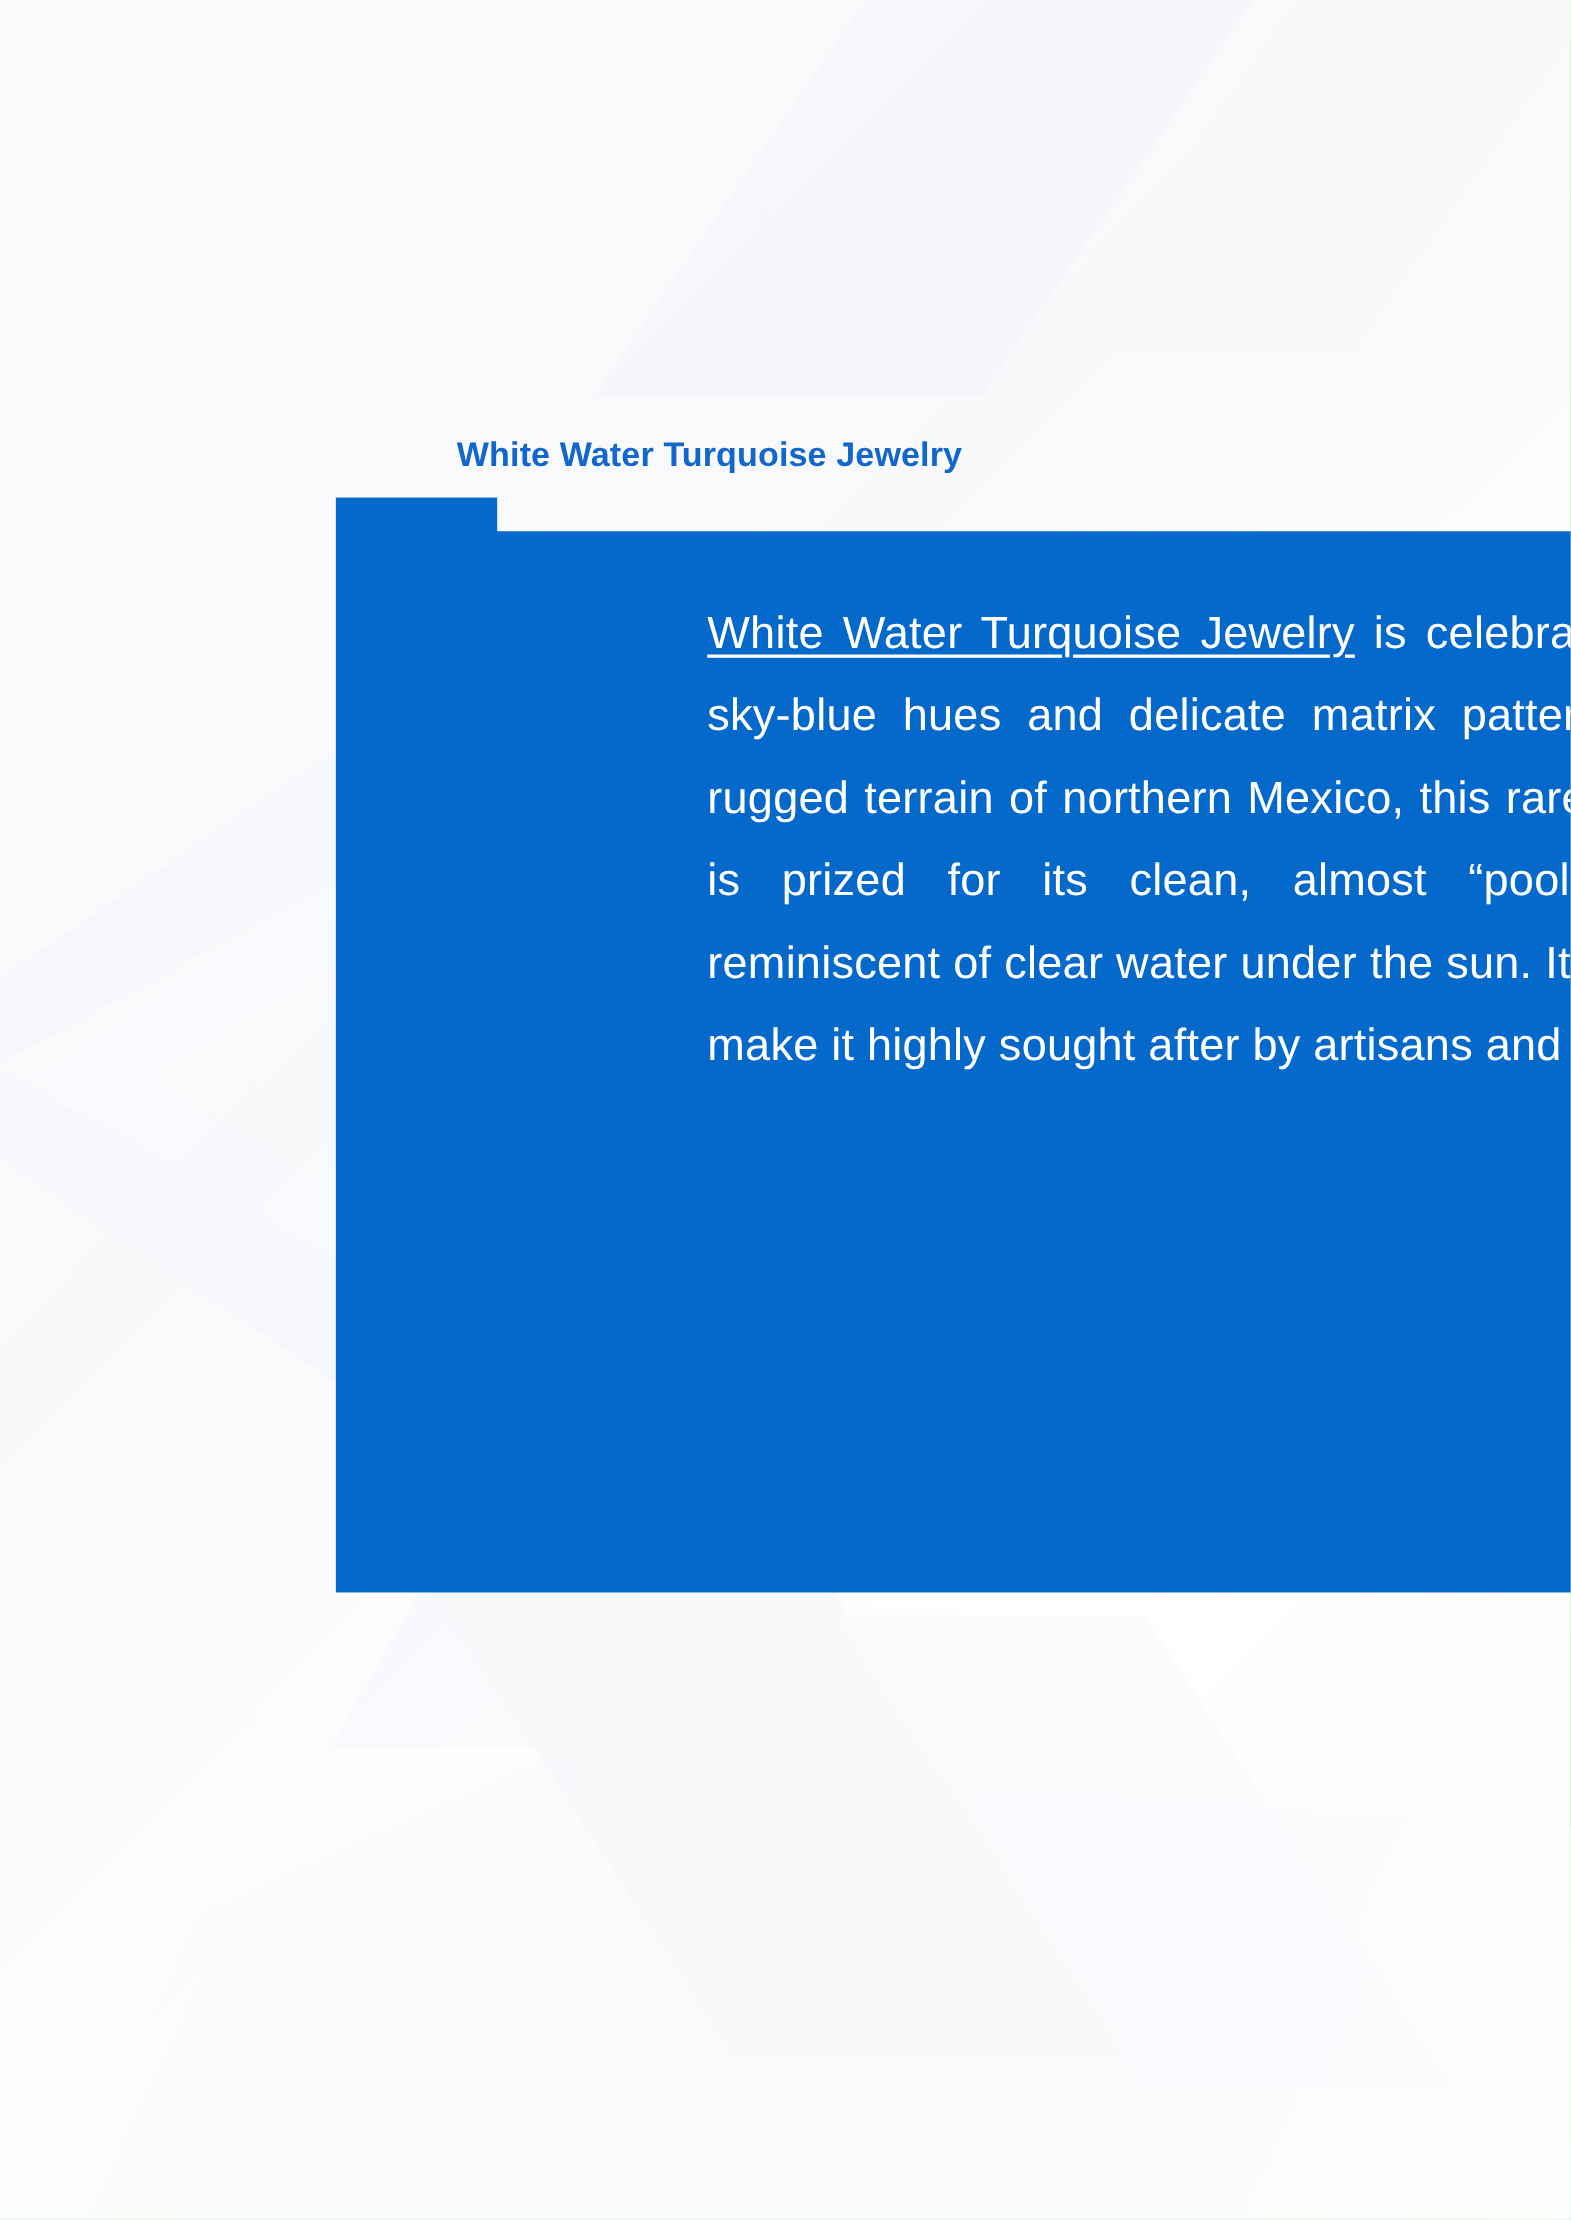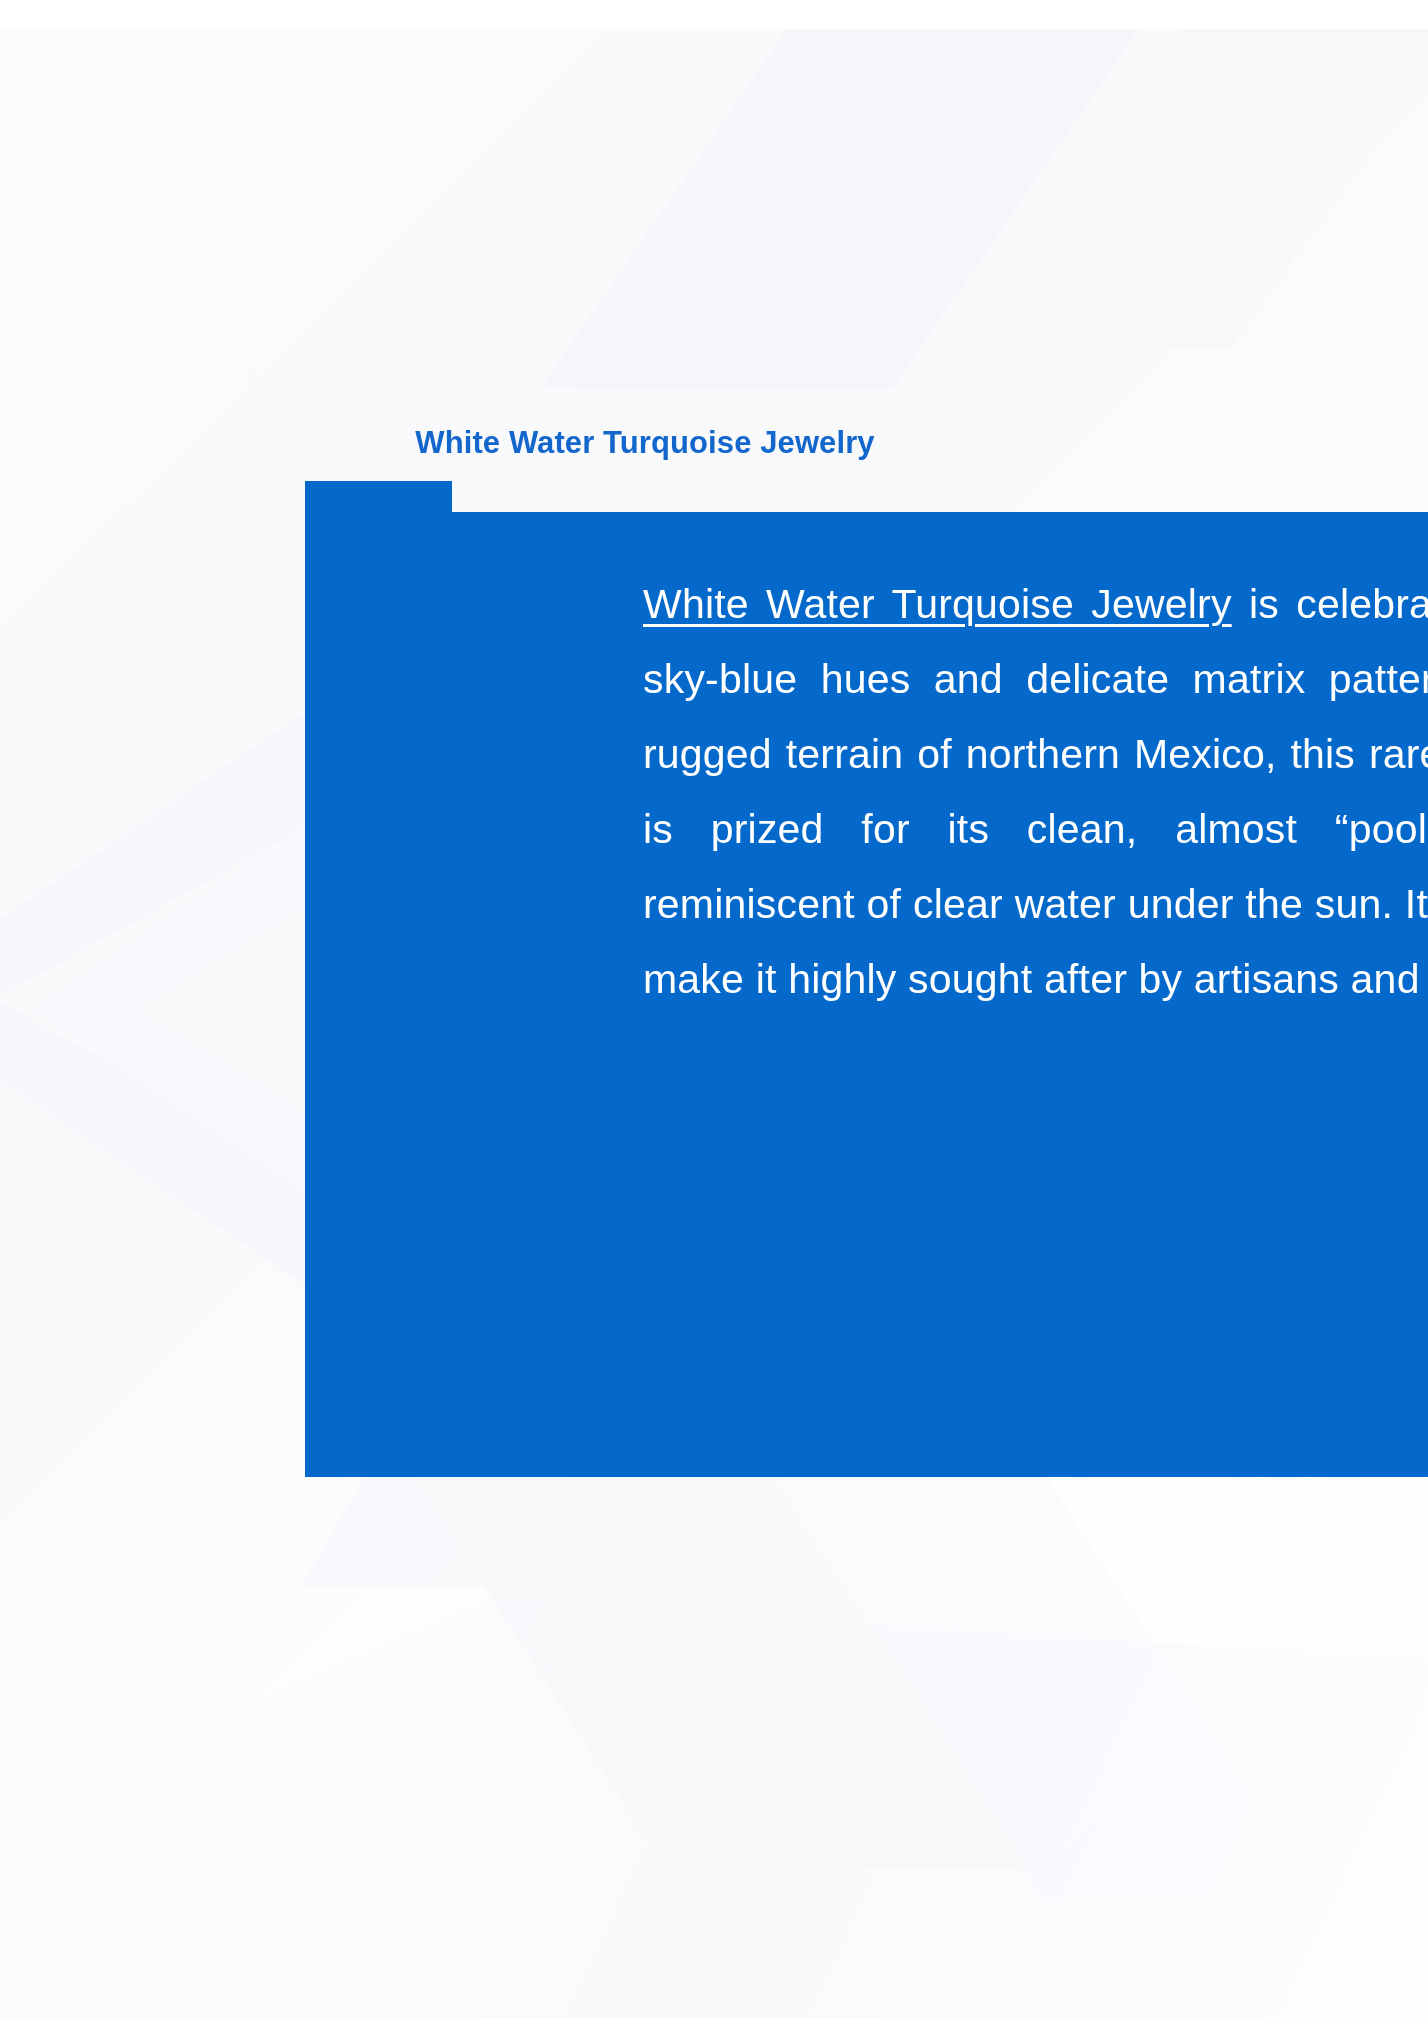--- a/index.html
+++ b/index.html
@@ -15,21 +15,20 @@
     font-family: "Liberation Sans", sans-serif;
     position: relative;
   }
 
   
   #slide {
     position: absolute;
     inset: 0;
     overflow: hidden;
     background: #86efac;
-    margin-top: 29px;
   }
   .bg-wash {
     position: absolute;
     inset: 0;
     background:
       linear-gradient(135deg, #fbfbfc 0%, #f8f9fb 38%, #ffffff 70%, #fafbfc 100%);
   }
   .bg-shape {
     position: absolute;
     pointer-events: none;

